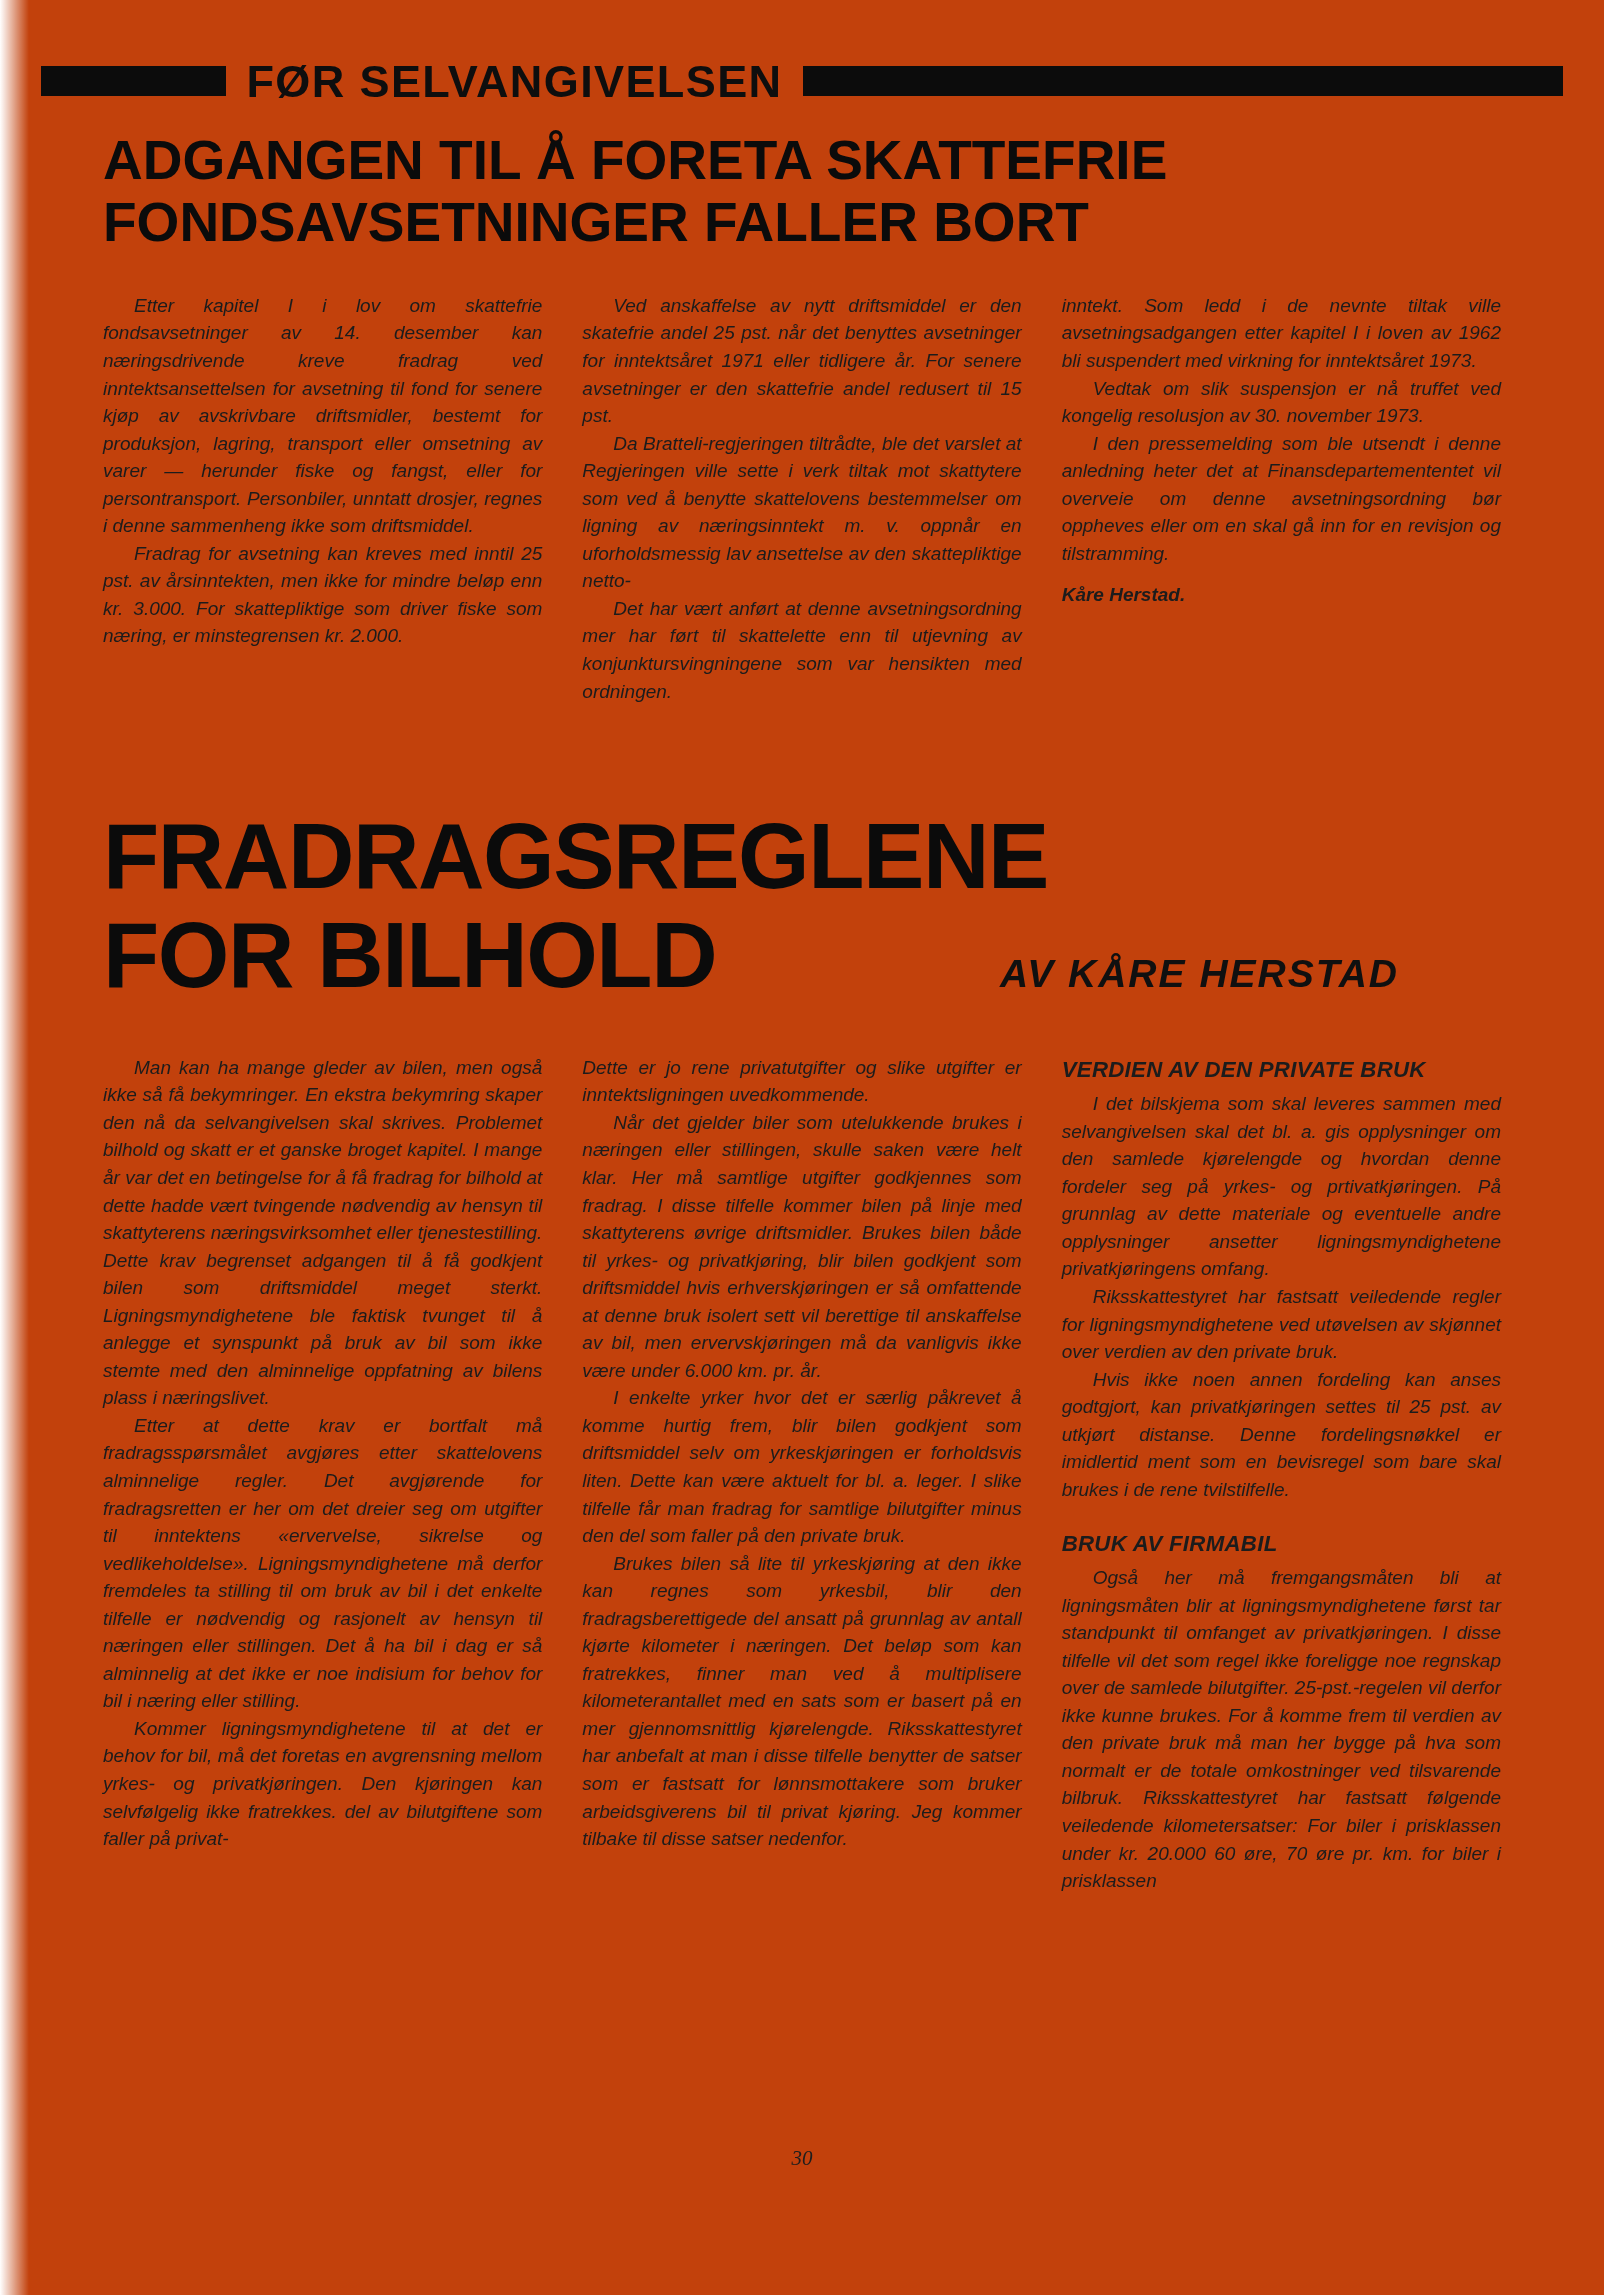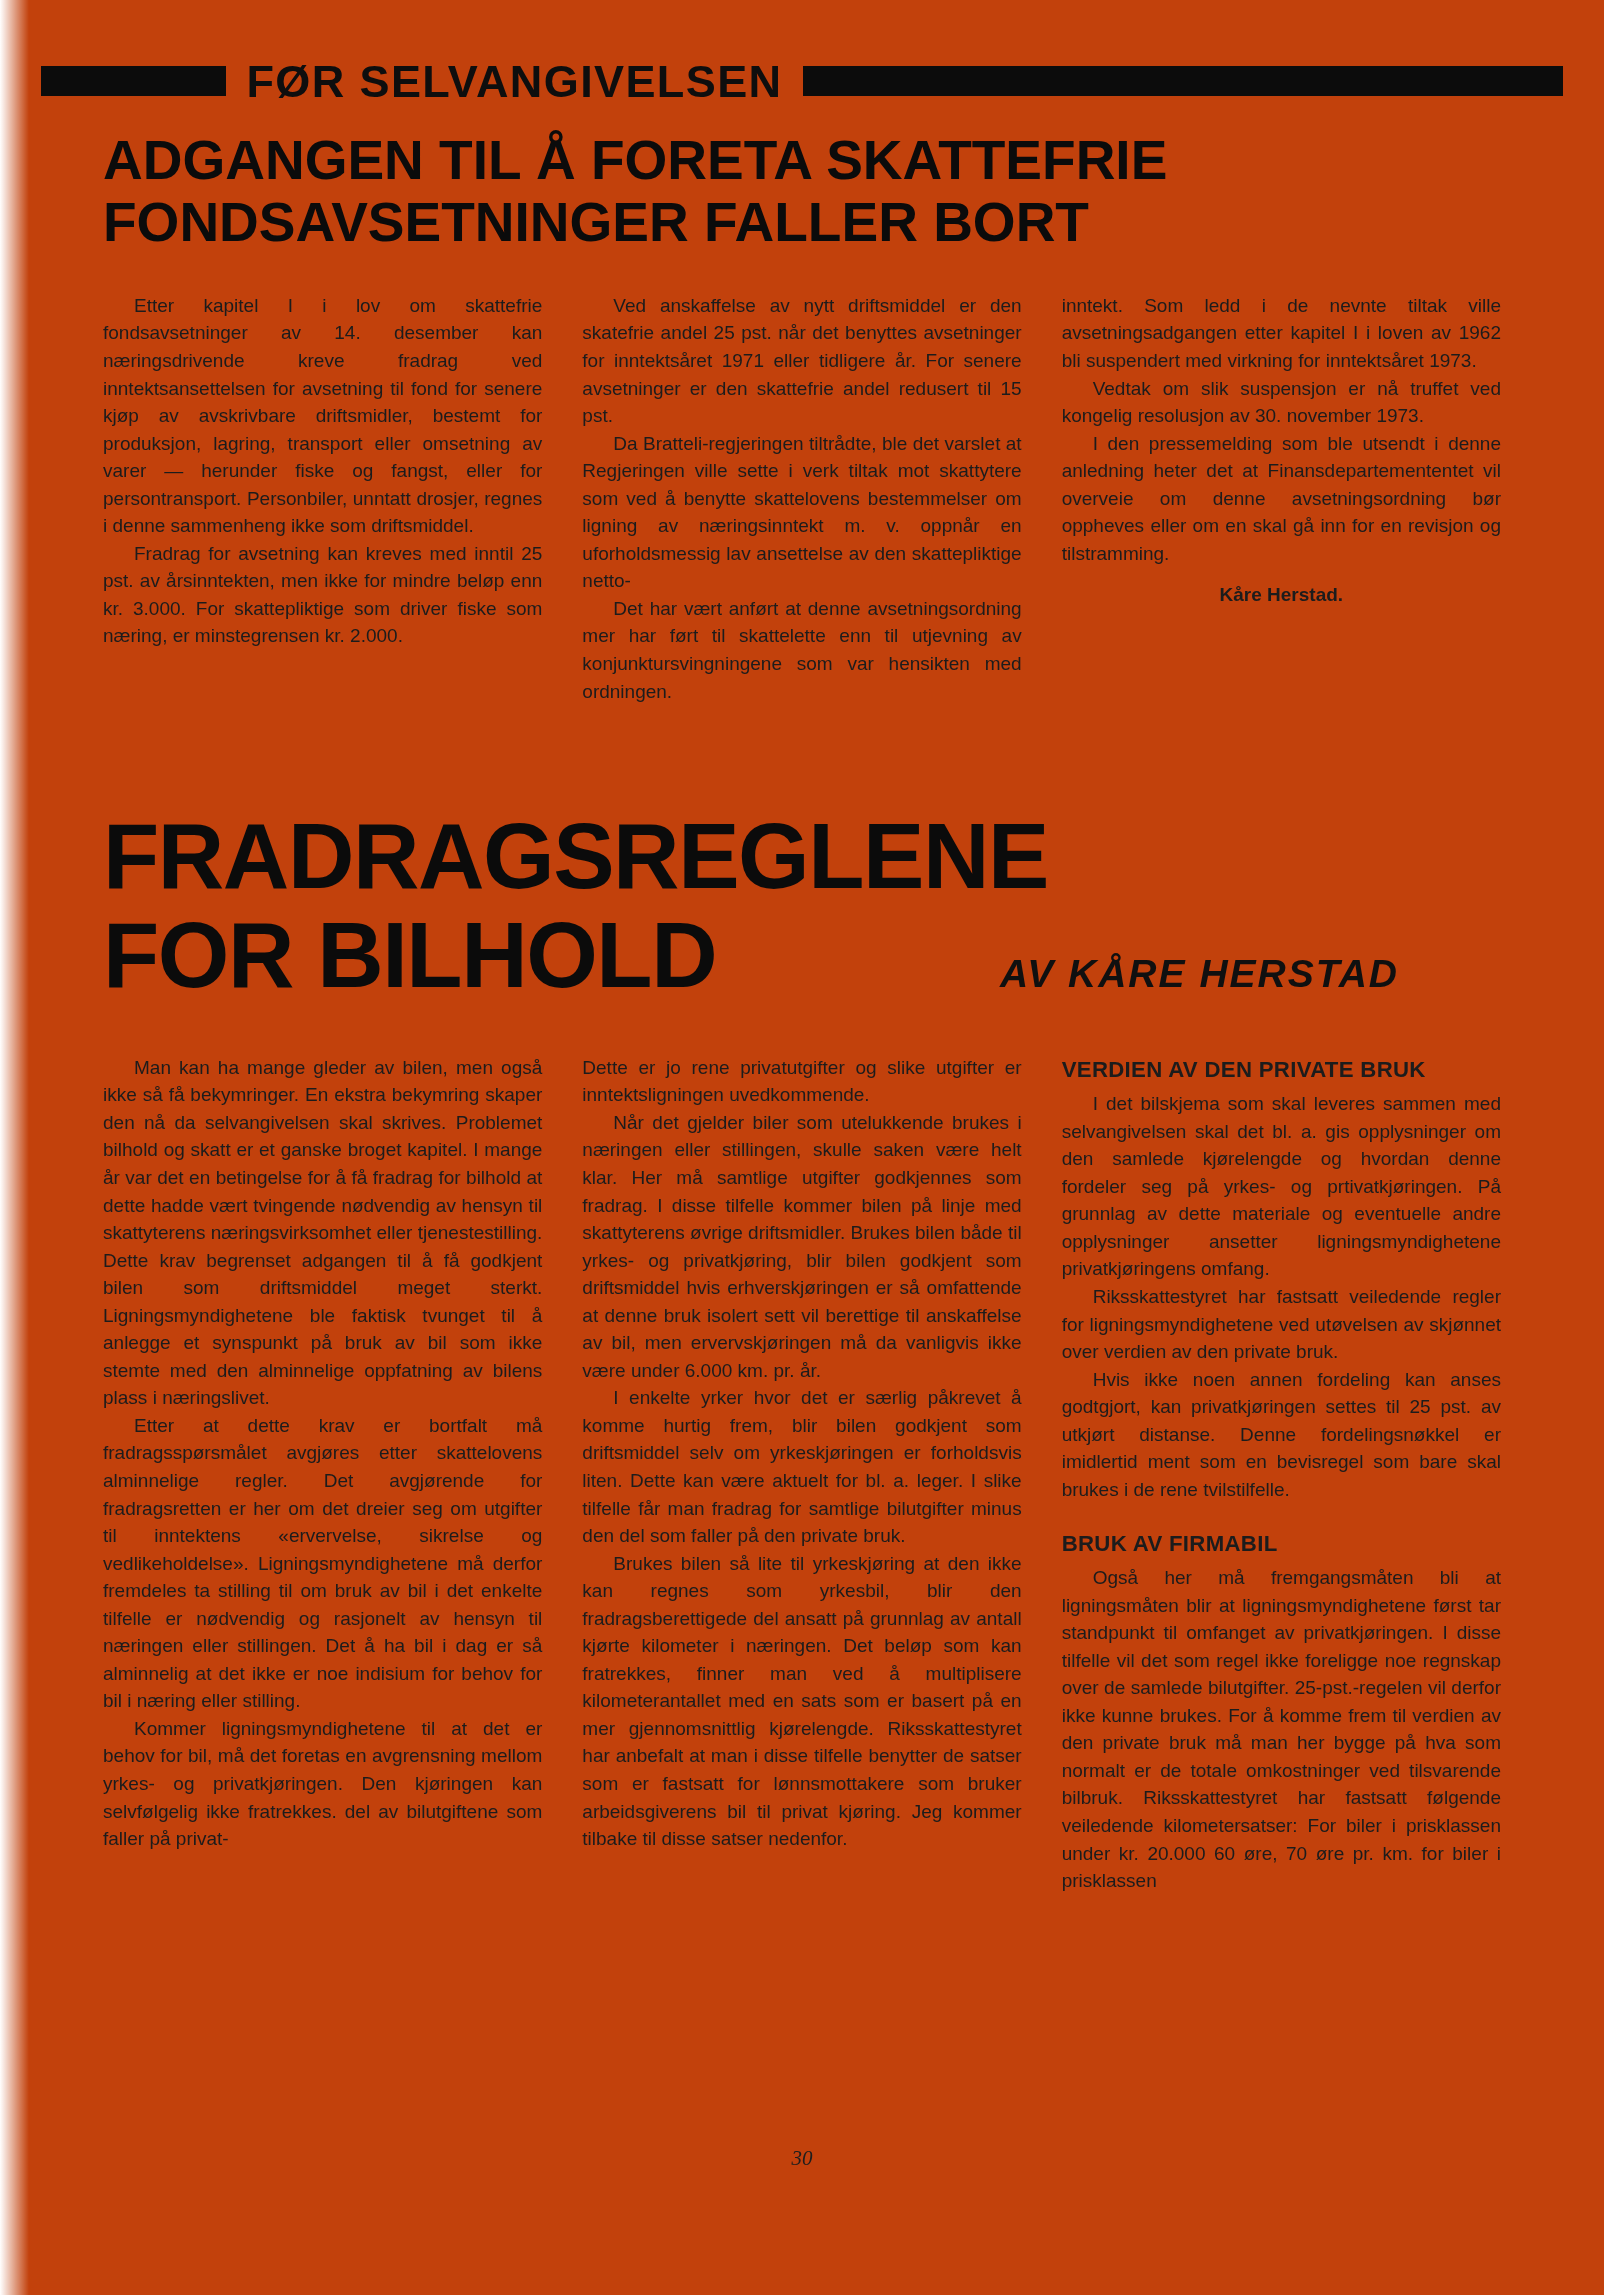--- a/index.html
+++ b/index.html
@@ -52,41 +52,42 @@
     color:#0b0b0b;
     letter-spacing:0;
   }
   .h1-line{ display:block; white-space:nowrap; }
 
   
   .columns{
     display:flex;
     gap:40px;
     margin-top:38px;
+    font-style:italic;
   }
   .col{
     flex:1;
     font-size:19px;
     line-height:1.45;
     text-align:justify;
     hyphens:auto;
   }
   .blk{ text-align:justify; }
   .blk.p{ text-indent:31px; }
   .blk.cont{ text-indent:0; }
   .blk.head{
     font-weight:bold;
     text-align:left;
     text-indent:0;
     margin:24.4px 0 4.1px 0;
     letter-spacing:0.3px;
   }
   .blk.head:first-child{ margin-top:0; }
   .blk.signature{
-    text-align:center;
+    text-align:left;
     font-weight:bold;
     text-indent:0;
     margin-top:13.6px;
   }
 
   
   .headline-2{
     margin-top:102px;
     font-size:92px;
     line-height:1.08;

